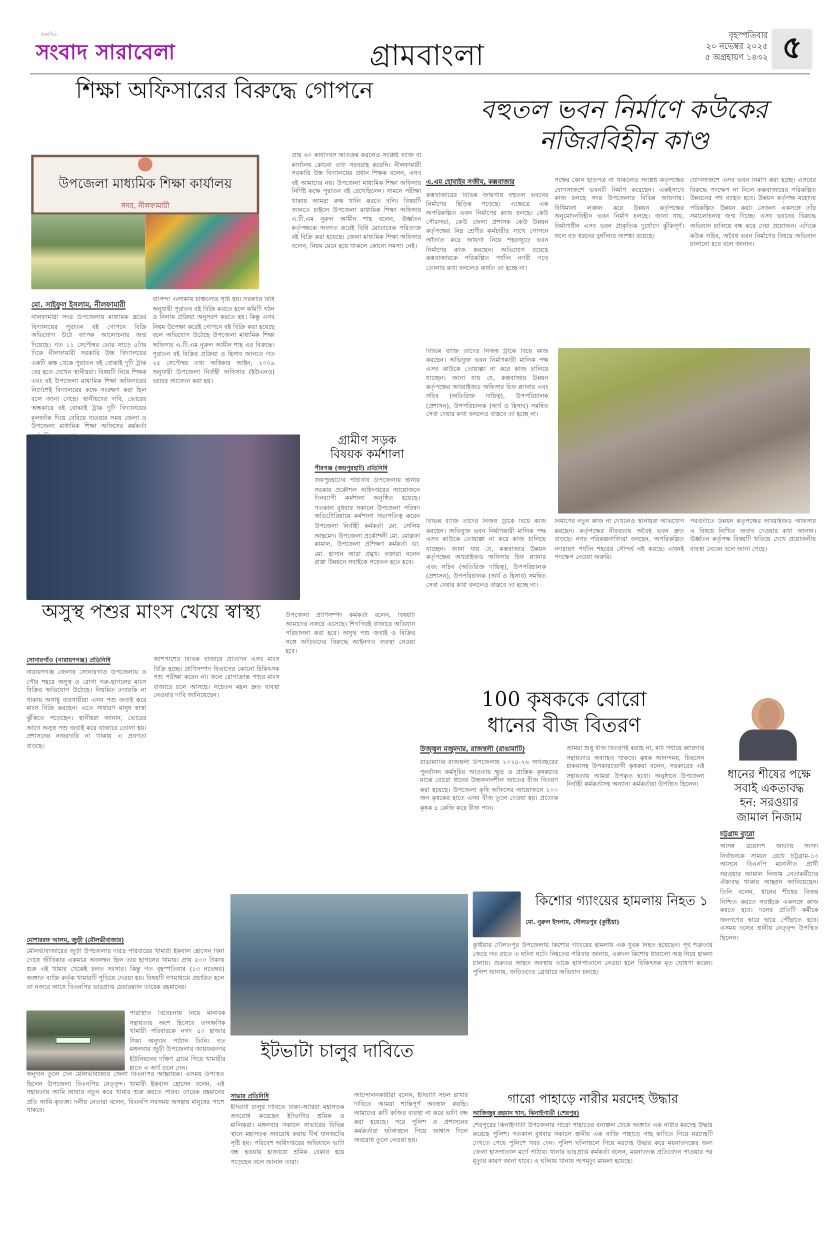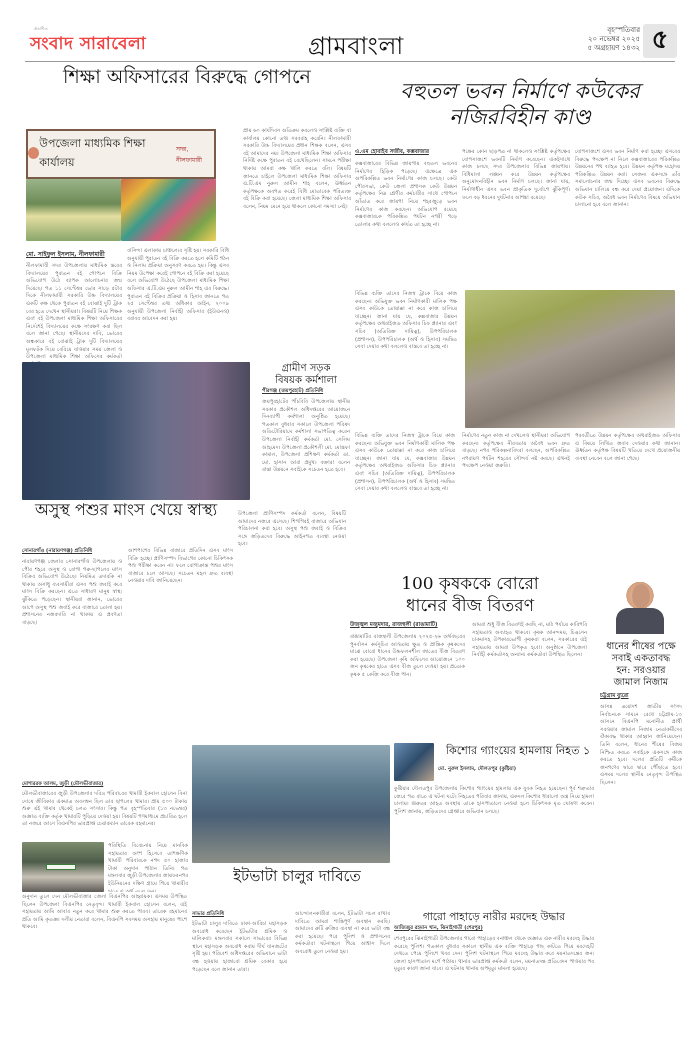--- a/index.html
+++ b/index.html
@@ -1,32 +1,32 @@
 <!DOCTYPE html>
 <html><head>
 <meta charset="utf-8">
 <style>
 *{box-sizing:border-box;margin:0;padding:0}
 html,body{width:700px;height:1050px;background:#ffffff;overflow:hidden}
 body{font-family:"DejaVu Sans",sans-serif;color:#222;position:relative}
 .page{position:absolute;left:0;top:0;width:700px;height:1050px;background:#fff}
 .abs{position:absolute}
-.masthead-left{left:30px;top:30px;font-family:"DejaVu Serif",serif;font-weight:bold;font-size:17px;color:#ef4444;letter-spacing:0.5px}
+.masthead-left{left:30px;top:30px;font-family:"DejaVu Serif",serif;font-weight:bold;font-size:17px;color:#a21caf;letter-spacing:0.5px}
 .masthead-mini{left:34px;top:26px;font-size:4px;color:#888}
 .section-title{left:308px;top:27px;font-family:"DejaVu Serif",serif;font-size:24px;color:#111;letter-spacing:0.5px}
 .date-block{left:560px;top:26px;width:80px;text-align:right;font-size:7px;line-height:9px;color:#333}
 .page-num{left:643px;top:24px;width:34px;height:34px;background:#e6e6e6;border-radius:3px;display:flex;align-items:center;justify-content:center;font-family:"DejaVu Serif",serif;font-size:26px;font-weight:bold;color:#111}
 .rule{left:25px;top:61px;width:650px;height:1px;background:#999}
 .hl{font-family:"DejaVu Serif",serif;color:#111;text-align:center;line-height:1.15}
 .body-text{font-size:5.2px;line-height:7.6px;color:#555;text-align:justify;overflow:hidden}
 .byline{font-size:6px;font-weight:bold;color:#333;text-decoration:underline;white-space:nowrap;overflow:hidden}
 .photo{overflow:hidden;border-radius:1px}
 .photo-books{background:linear-gradient(135deg,#c96e43 0%,#e8b33b 20%,#3b9b8d 40%,#d45d7c 60%,#7aa34a 80%,#f0d05a 100%)}
 .photo-office{background:linear-gradient(180deg,#9bb48a 0%,#6c8a55 40%,#e5dfa2 60%,#8aa66a 100%)}
-.sign{background:#f4efe8;border:2px solid #7a5b48;display:flex;align-items:center;justify-content:space-between}
+.sign{background:#f4efe8;border:2px solid #7a5b48;display:flex;flex-direction:column;align-items:center;justify-content:space-between}
 .photo-butcher{background:linear-gradient(90deg,#2c3e5a 0%,#3a4e6b 35%,#6a6f8a 60%,#7d6b88 80%,#4d4a5e 100%)}
 .photo-building{background:linear-gradient(160deg,#b8c27a 0%,#9da555 25%,#a69b92 45%,#857b73 65%,#c2b6aa 85%,#d8d2cb 100%)}
 .photo-portrait{background:radial-gradient(ellipse at 50% 40%,#e8c2a2 0%,#d4a17f 25%,#ffffff 26%,#ffffff 100%)}
 .photo-protest{background:linear-gradient(180deg,#8fa8b5 0%,#5c7a8d 35%,#4a6076 60%,#8b8e86 100%)}
 .photo-crowd{background:linear-gradient(180deg,#7d8d6e 0%,#4d5c49 40%,#c7c1b6 70%,#5e5b57 100%)}
 .photo-victim{background:linear-gradient(135deg,#6a8fb3 0%,#2f4c6b 50%,#b7a28d 100%)}
 .sidebar-headline{font-family:"DejaVu Serif",serif;text-align:center;color:#111;font-size:10px;line-height:13px}
 </style>
 </head>
 <body>
@@ -112,21 +112,21 @@
 
   <div class="abs byline" style="left:22px;top:780px;width:110px;font-size:5px;">মোশাররফ আলম, জুড়ী (মৌলভীবাজার)</div>
   <div class="abs body-text" style="left:22px;top:790px;width:165px;height:50px;">মৌলভীবাজারের জুড়ী উপজেলার দরিদ্র পরিবারের খামারী ইকবাল হোসেন বিনা দোষে জীবিকার একমাত্র অবলম্বন ছিল তার ছাগলের খামার। প্রায় ৫০০ টাকায় শুরু এই খামার থেকেই চলত সংসার। কিন্তু গত বৃহস্পতিবার (১৩ নভেম্বর) অজ্ঞাত ব্যক্তি কর্তৃক খামারটি পুড়িয়ে দেওয়া হয়। বিষয়টি গণমাধ্যমে প্রচারিত হলে তা নজরে আসে বিএনপির ভারপ্রাপ্ত চেয়ারম্যান তারেক রহমানের।</div>
   <div class="abs photo photo-crowd" style="left:22px;top:842px;width:82px;height:50px;">
     <div style="position:absolute;left:24px;top:22px;width:30px;height:6px;background:#f5f5f0;border:1px solid #3a7a3a"></div>
   </div>
   <div class="abs body-text" style="left:108px;top:842px;width:80px;height:50px;">পরিস্থিতি বিবেচনায় নিয়ে মানবিক সহায়তার অংশ হিসেবে তাৎক্ষণিক খামারী পরিবারকে নগদ ৫০ হাজার টাকা অনুদান পাঠান তিনি। গত মঙ্গলবার জুড়ী উপজেলার জায়ফরনগর ইউনিয়নের দক্ষিণ গ্রামে গিয়ে খামারীর হাতে এ অর্থ তুলে দেন।</div>
   <div class="abs body-text" style="left:22px;top:893px;width:165px;height:150px;">অনুদান তুলে দেন মৌলভীবাজার জেলা বিএনপির আহ্বায়ক। এসময় উপস্থিত ছিলেন উপজেলা বিএনপির নেতৃবৃন্দ। খামারী ইকবাল হোসেন বলেন, এই সহায়তায় আমি আবার নতুন করে খামার শুরু করতে পারব। তারেক রহমানের প্রতি আমি কৃতজ্ঞ। দলীয় নেতারা বলেন, বিএনপি সবসময় অসহায় মানুষের পাশে থাকবে।</div>
 
   <div class="abs photo photo-protest" style="left:192px;top:745px;width:198px;height:118px;"></div>
-  <div class="abs hl" style="left:192px;top:866px;width:210px;font-size:15px;line-height:20px;">
+  <div class="abs hl" style="left:176px;top:866px;width:210px;font-size:15px;line-height:20px;">
     <div>ইটভাটা চালুর দাবিতে</div>
   </div>
   <div class="abs byline" style="left:192px;top:910px;width:80px;font-size:5px;">সাভার প্রতিনিধি</div>
   <div class="abs body-text" style="left:192px;top:920px;width:95px;height:125px;">ইটভাটা চালুর দাবিতে ঢাকা-আরিচা মহাসড়ক অবরোধ করেছেন ইটভাটার শ্রমিক ও মালিকরা। মঙ্গলবার সকালে সাভারের বিভিন্ন স্থানে মহাসড়ক অবরোধ করায় দীর্ঘ যানজটের সৃষ্টি হয়। পরিবেশ অধিদপ্তরের অভিযানে ভাটা বন্ধ হওয়ায় হাজারো শ্রমিক বেকার হয়ে পড়েছেন বলে জানান তারা।</div>
   <div class="abs body-text" style="left:295px;top:910px;width:95px;height:135px;">আন্দোলনকারীরা বলেন, ইটভাটা সচল রাখার দাবিতে আমরা শান্তিপূর্ণ অবস্থান করছি। আমাদের রুটি রুজির ব্যবস্থা না করে ভাটা বন্ধ করা হয়েছে। পরে পুলিশ ও প্রশাসনের কর্মকর্তারা ঘটনাস্থলে গিয়ে আশ্বাস দিলে অবরোধ তুলে নেওয়া হয়।</div>
 
   <div class="abs photo photo-victim" style="left:394px;top:743px;width:40px;height:38px;"></div>
   <div class="abs hl" style="left:438px;top:745px;width:160px;font-size:11px;text-align:center;white-space:nowrap">কিশোর গ্যাংয়ের হামলায় নিহত ১</div>
   <div class="abs byline" style="left:438px;top:765px;width:140px;font-size:5px;text-decoration:none">মো. নুরুল ইসলাম, দৌলতপুর (কুষ্টিয়া)</div>
   <div class="abs body-text" style="left:394px;top:785px;width:200px;height:125px;">কুষ্টিয়ার দৌলতপুর উপজেলায় কিশোর গ্যাংয়ের হামলায় এক যুবক নিহত হয়েছেন। পূর্ব শত্রুতার জেরে গত রাতে এ ঘটনা ঘটে। নিহতের পরিবার জানায়, একদল কিশোর ধারালো অস্ত্র নিয়ে হামলা চালায়। গুরুতর আহত অবস্থায় তাকে হাসপাতালে নেওয়া হলে চিকিৎসক মৃত ঘোষণা করেন। পুলিশ জানায়, জড়িতদের গ্রেপ্তারে অভিযান চলছে।</div>

